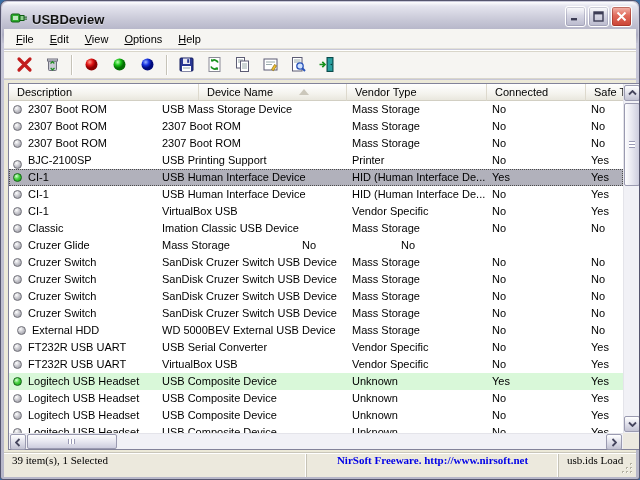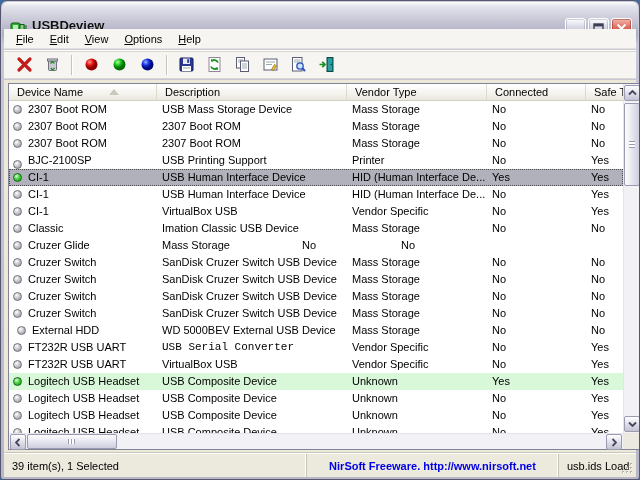--- a/index.html
+++ b/index.html
@@ -9,21 +9,21 @@
     font-family:"Liberation Sans", sans-serif; font-size:11px; color:#000;
     background:linear-gradient(180deg,#c9c9da,#b7b7c9);
     border:1px solid #55556e; border-radius:7px 7px 3px 3px;
     overflow:hidden;
   }
   
   .titlebar {
     position:absolute; top:1px; left:1px; right:1px; height:41px;
     background:linear-gradient(180deg,#fdfdfe 0%,#e4e4ee 10%,#c7c7d6 45%,#adadc2 80%,#c2c2d2 100%);
     border-radius:6px 6px 0 0;
-    display:flex; align-items:flex-start; padding:16px 4px;
+    display:flex; align-items:flex-end; padding:16px 4px;
   }
   .app-icon { width:18px; height:18px; margin:0 4px 0 4px; flex:0 0 auto; }
   .title-text { font-size:13px; font-weight:bold; color:#111; text-shadow:0 1px 0 rgba(255,255,255,.5); }
   .win-buttons { margin-left:auto; display:flex; gap:2px; padding-right:2px; }
   .win-btn {
     width:21px; height:21px; border-radius:3px; border:1px solid #fff;
     background:linear-gradient(180deg,#fefefe,#d6d6e4 45%,#b9b9cc);
     box-shadow:inset 0 0 0 1px rgba(120,120,150,.35);
     display:flex; align-items:center; justify-content:center;
   }
@@ -99,21 +99,21 @@
             border:1px solid #9a9ab0; border-radius:2px; }
   .hgrip { position:absolute; top:4px; bottom:4px; left:50%; width:7px; margin-left:-4px;
             background:repeating-linear-gradient(90deg,#9a9ab5 0 1px,#fff 1px 3px); }
   .sb-corner { position:absolute; right:0; bottom:0; width:17px; height:16px; background:#ece9e0; }
   
   .statusbar {
     position:absolute; left:3px; right:3px; bottom:2px; height:24px;
     background:#ece9dd; border-top:1px solid #fff; box-shadow:0 -1px 0 #c9c6ba;
     display:flex; align-items:center;
   }
-  .sb-pane { height:100%; display:flex; align-items:center; padding:0 8px; white-space:nowrap; overflow:hidden; }
+  .sb-pane { height:100%; display:flex; padding:0 8px; white-space:nowrap; overflow:hidden;font-family:Liberation Serif, serif; }
   .sb-pane.p1 { width:302px; }
   .sb-pane.p2 { width:252px; justify-content:center; border-left:1px solid #c6c3b6; box-shadow:-1px 0 0 #fff; }
   .sb-pane.p3 { flex:1; border-left:1px solid #c6c3b6; box-shadow:-1px 0 0 #fff; }
   .freeware-text { color:#0000e6; font-weight:bold; }
   .resize-grip { position:absolute; right:2px; bottom:2px; width:13px; height:13px; }
 </style>
 </head>
 <body>
 
 <div class="window">
@@ -282,22 +282,22 @@
             <circle cx="13.3" cy="8.5" r=".8" fill="#0b3a3a"></circle>
             <path d="M1.5 8.5 L6.5 8.5 M4.3 5.8 L7 8.5 L4.3 11.2" fill="none" stroke="#17911c" stroke-width="1.7"></path>
           </svg>
         </span>
       </div>
     </div>
 
   <div class="client">
     <div class="listview">
       <div class="lv-header">
+          <div class="hcell" style="width: 190px;"><span>Description</span></div>
           <div class="hcell" style="width: 148px;"><span>Device Name</span><span class="sort-arrow"></span></div>
-          <div class="hcell" style="width: 190px;"><span>Description</span></div>
           <div class="hcell" style="width: 140px;"><span>Vendor Type</span></div>
           <div class="hcell" style="width: 99px;"><span>Connected</span></div>
           <div class="hcell" style="width: 60px;"><span>Safe To</span></div>
         </div>
       <div class="lv-rows">
           <div class="lv-row">
             <div class="cell name" style="width: 148px;">
               <span class="led"></span>
               <span>2307 Boot ROM</span>
             </div>
@@ -433,21 +433,21 @@
             <div class="cell" style="width: 190px;">WD 5000BEV External USB Device</div>
             <div class="cell" style="width: 140px;">Mass Storage</div>
             <div class="cell" style="width: 99px;">No</div>
             <div class="cell" style="width: 60px;">No</div>
           </div>
           <div class="lv-row">
             <div class="cell name" style="width: 148px;">
               <span class="led"></span>
               <span>FT232R USB UART</span>
             </div>
-            <div class="cell" style="width: 190px; font-family: Liberation Mono, monospace;">USB Serial Converter</div>
+            <div class="cell" style="width: 190px;">USB Serial Converter</div>
             <div class="cell" style="width: 140px;">Vendor Specific</div>
             <div class="cell" style="width: 99px;">No</div>
             <div class="cell" style="width: 60px;">Yes</div>
           </div>
           <div class="lv-row">
             <div class="cell name" style="width: 148px;">
               <span class="led"></span>
               <span>FT232R USB UART</span>
             </div>
             <div class="cell" style="width: 190px;">VirtualBox USB</div>

